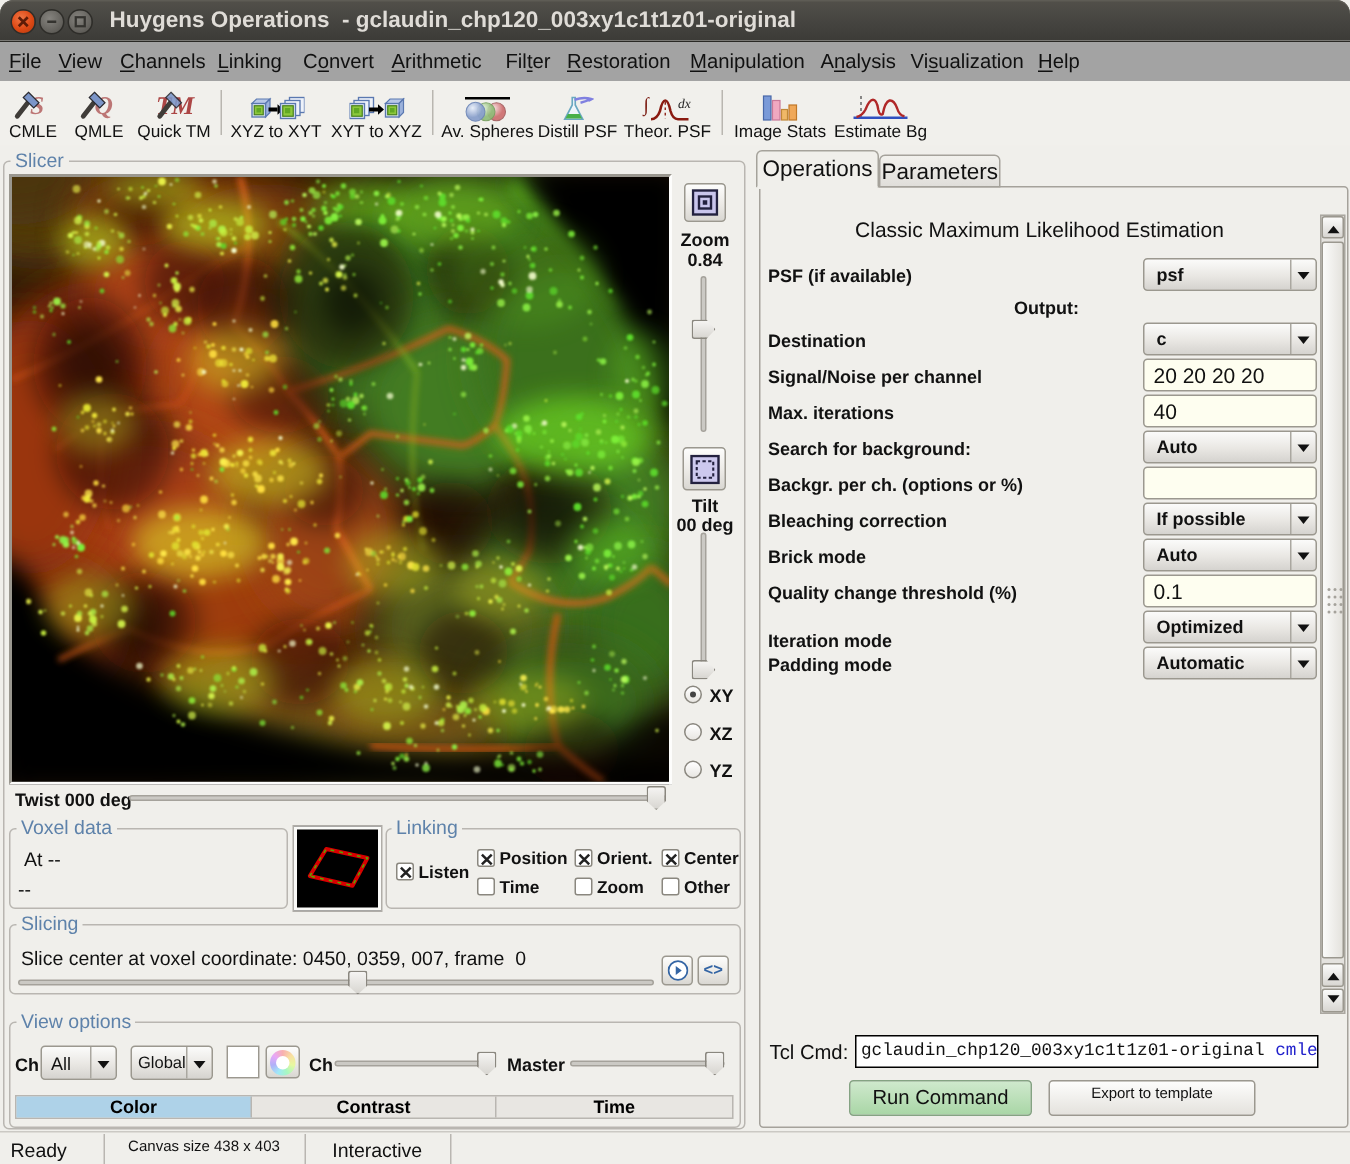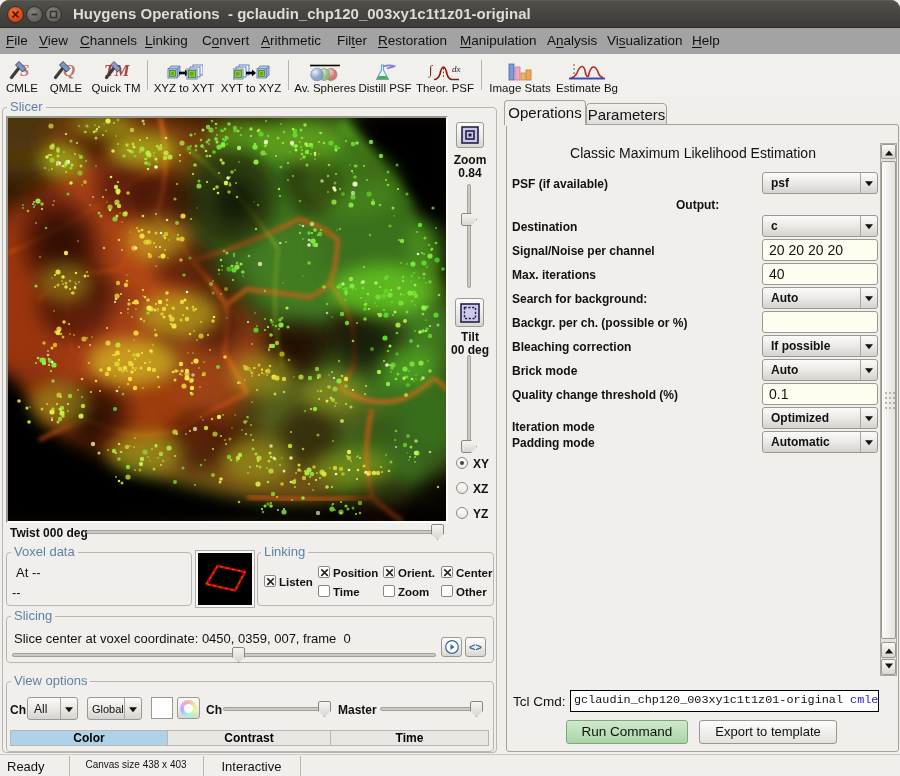--- a/index.html
+++ b/index.html
@@ -1546,21 +1546,21 @@
 
   <div class="label12b" style="left:512px; top:268px;">Max. iterations</div>
   <div class="entry abs" style="left:762px; top:263px; width:116px; height:22px; font-size:14px; color:#111; padding:2px 0 0 6px;">40</div>
 
   <div class="label12b" style="left:512px; top:292px;">Search for background:</div>
   <div class="combo" style="left:762px; top:287px; width:116px; height:22px;">
       <span class="ctext">Auto</span>
       <span class="carr"></span>
     </div>
 
-  <div class="label12b" style="left:512px; top:316px;">Backgr. per ch. (possible or %)</div>
+  <div class="label12b" style="left:512px; top:316px;">Backgr. per ch. (options or %)</div>
   <div class="entry abs" style="left:762px; top:311px; width:116px; height:22px; font-size:14px; color:#111; padding:20px 0 0 6px;">0.0 0.0 0.0 0.0</div>
 
   <div class="label12b" style="left:512px; top:340px;">Bleaching correction</div>
   <div class="combo" style="left:762px; top:335px; width:116px; height:22px;">
       <span class="ctext">If possible</span>
       <span class="carr"></span>
     </div>
 
   <div class="label12b" style="left:512px; top:364px;">Brick mode</div>
   <div class="combo" style="left:762px; top:359px; width:116px; height:22px;">
@@ -1609,21 +1609,21 @@
     <div style="position:absolute; left:50%; top:50%; transform:translate(-50%,-30%); border-left:4px solid transparent; border-right:4px solid transparent; border-bottom:5px solid #111;"></div>
   </div>
   <div class="abs" style="left:881px; top:659px; width:15px; height:16px; background:linear-gradient(#fbfbfa,#d8d6d2); border:1px solid #9b988f; border-radius:2px;">
     <div style="position:absolute; left:50%; top:50%; transform:translate(-50%,-70%); border-left:4px solid transparent; border-right:4px solid transparent; border-top:5px solid #111;"></div>
   </div>
 
   <div class="label13" style="left:513px; top:694px; font-size:13.5px;">Tcl Cmd:</div>
   <div class="abs" style="left:570px; top:690px; width:309px; height:22px; background:#fff; border:1.5px solid #000; font-family:'Liberation Mono',monospace; font-size:11.8px; color:#111; padding:2px 0 0 3px; white-space:nowrap; overflow:hidden;">gclaudin_chp120_003xy1c1t1z01-original <span style="color:#2222cc;">cmle</span></div>
 
   <div class="abs" style="left:566px; top:720px; width:122px; height:24px; background:linear-gradient(#cfe9cd,#a9d6a6); border:1px solid #85a383; border-radius:3px; text-align:center; font-size:13.5px; color:#111; padding-top:3px;">Run Command</div>
-  <div class="abs" style="left:699px; top:720px; width:138px; height:24px; background:linear-gradient(#fdfdfc,#e4e2dd); border:1px solid #9b988f; border-radius:3px; text-align:center; font-size:13px; color:#111; padding-top:3px;">Export to template</div>
+  <div class="abs" style="left:699px; top:720px; width:138px; height:24px; background:linear-gradient(#fdfdfc,#e4e2dd); border:1px solid #9b988f; border-radius:3px; text-align:center; font-size:10px; color:#111; padding-top:3px;">Export to template</div>
 
   <div class="abs" style="left:0px; top:754px; width:900px; height:22px; background:#f0efeb; border-top:1px solid #cbc9c4;">
     <div style="position:absolute; left:7px; top:4px; font-size:13px; color:#111;">Ready</div>
     <div style="position:absolute; left:69px; top:1px; width:1px; height:20px; background:#b9b6b1;"></div>
     <div style="position:absolute; left:69px; top:4px; width:134px; text-align:center; font-size:10px; color:#111;">Canvas size 438 x 403</div>
     <div style="position:absolute; left:203px; top:1px; width:1px; height:20px; background:#b9b6b1;"></div>
     <div style="position:absolute; left:203px; top:4px; width:97px; text-align:center; font-size:13px; color:#111;">Interactive</div>
     <div style="position:absolute; left:300px; top:1px; width:1px; height:20px; background:#b9b6b1;"></div>
   </div>
 </div>

